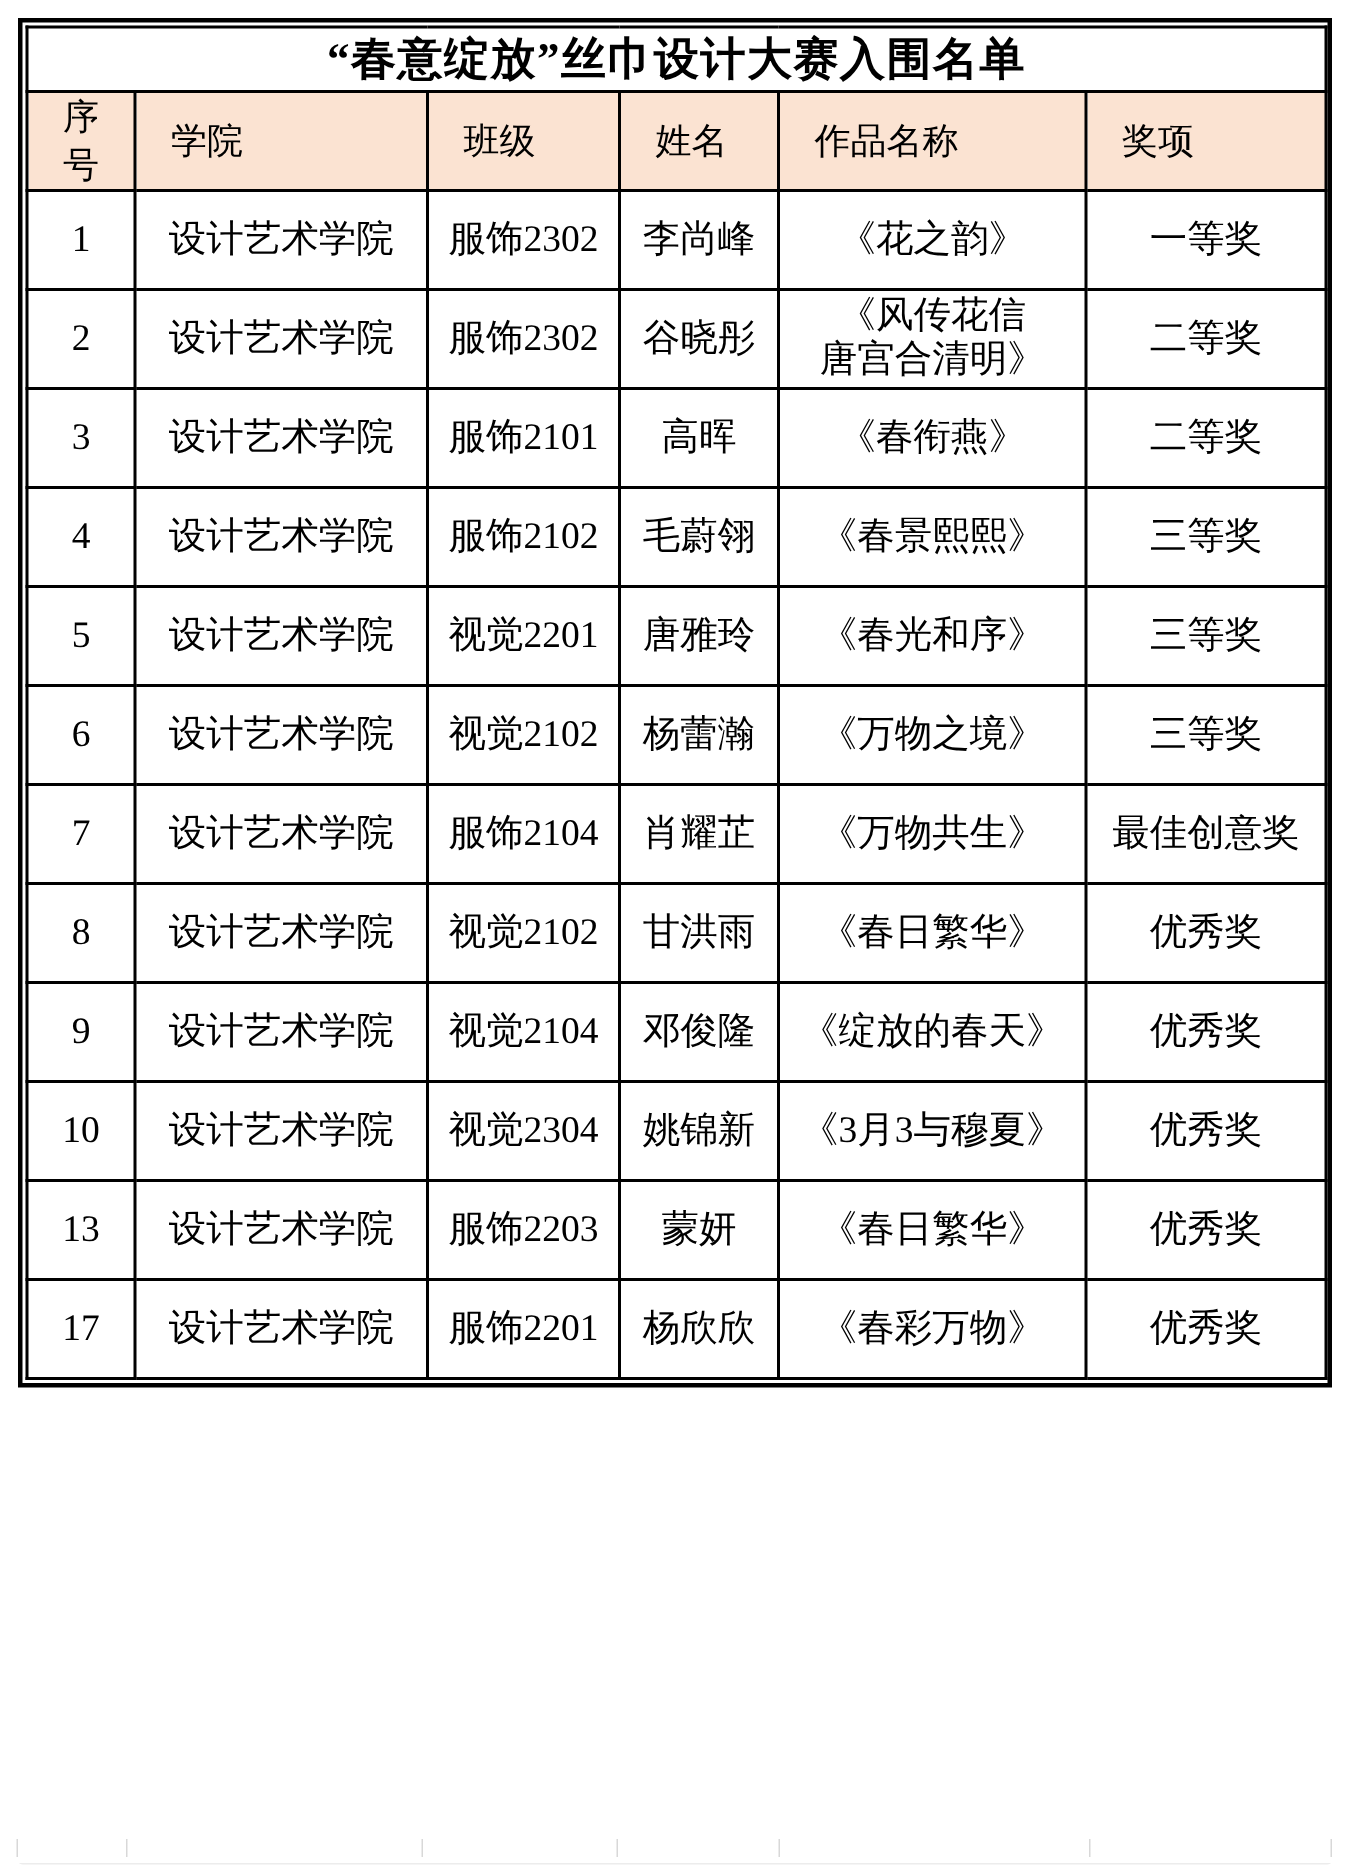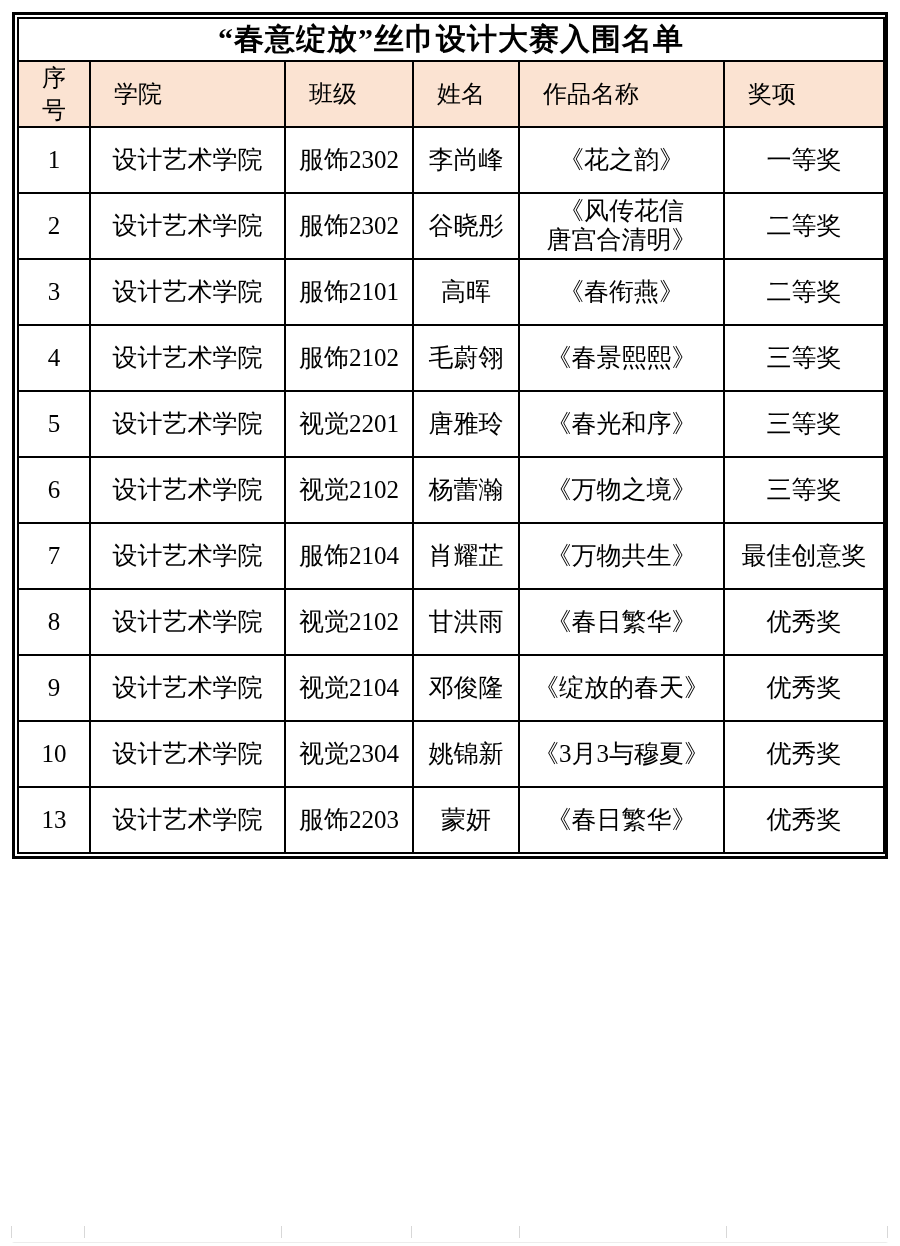--- a/index.html
+++ b/index.html
@@ -194,17 +194,25 @@
             <td class="c5">优秀奖</td>
           </tr>
         <tr class="drow">
             <td class="c0">13</td>
             <td class="c1">设计艺术学院</td>
             <td class="c2">服饰2203</td>
             <td class="c3">蒙妍</td>
             <td class="c4">《春日繁华》</td>
             <td class="c5">优秀奖</td>
           </tr>
+        <tr class="drow">
+            <td class="c0">17</td>
+            <td class="c1">设计艺术学院</td>
+            <td class="c2">服饰2201</td>
+            <td class="c3">杨欣欣</td>
+            <td class="c4">《春彩万物》</td>
+            <td class="c5">优秀奖</td>
+          </tr>
       </tbody>
     </table>
   </div>
   <div class="grid-strip"></div>
 </div>
 
 </body></html>

